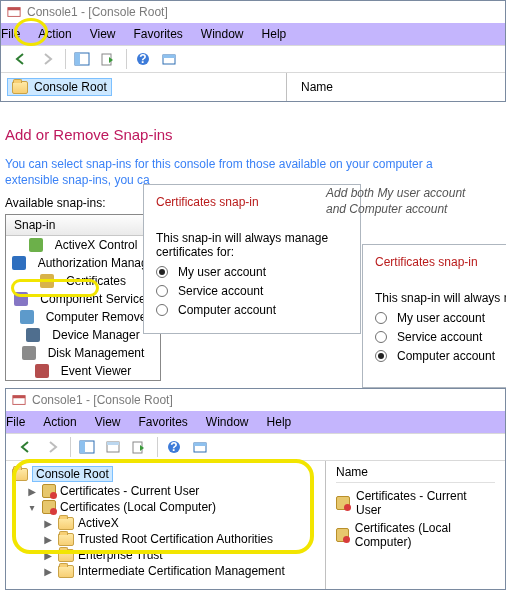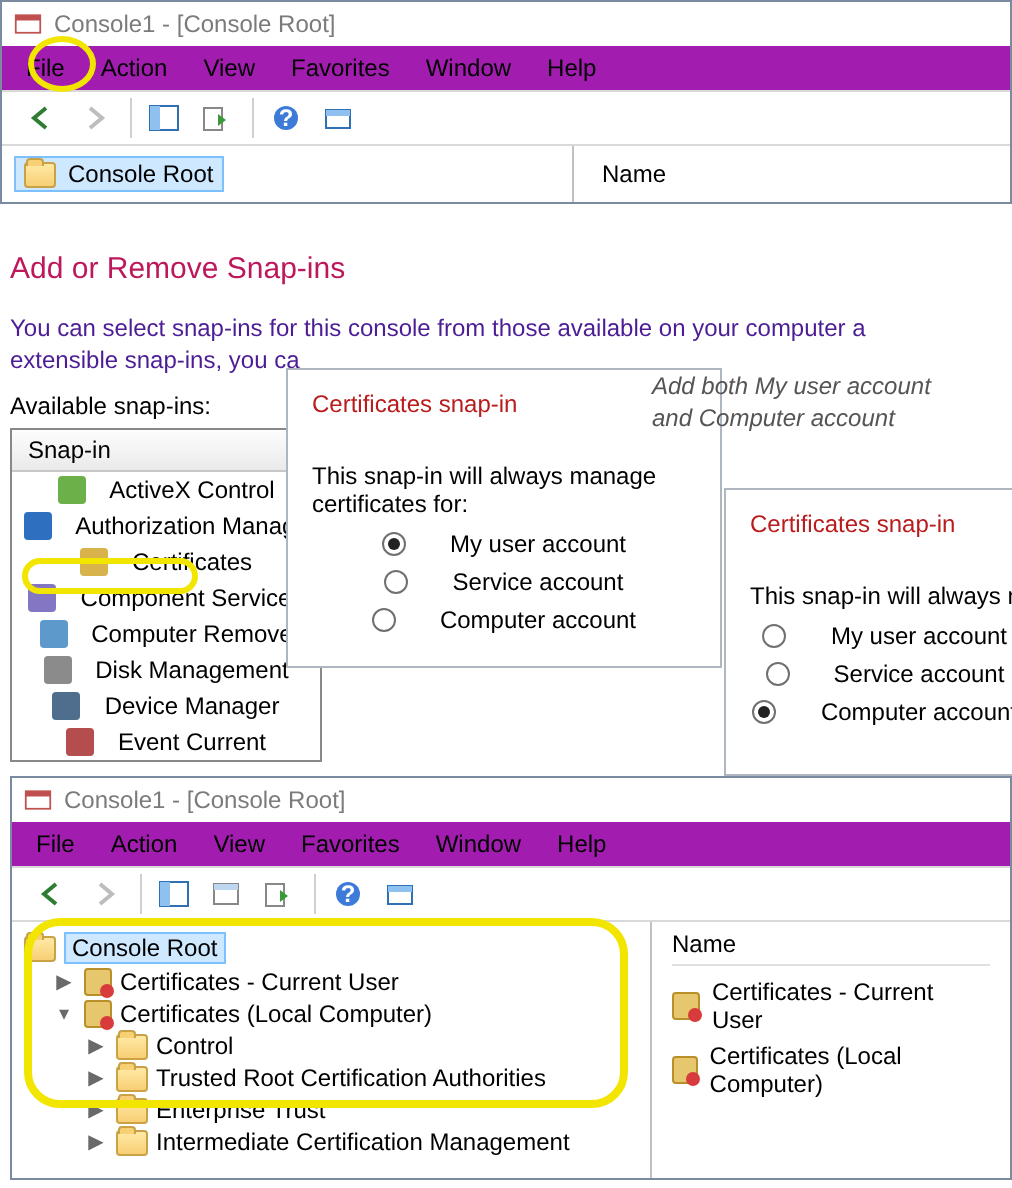--- a/index.html
+++ b/index.html
@@ -7,57 +7,57 @@
 
   
   .hl { position: absolute; border: 3px solid #f2e500; border-radius: 50%; pointer-events: none; z-index: 50; }
 
   
   .mmc-top   { position: absolute; left: 0; top: 0; right: 0; border: 1px solid #7a8aa0; background: #fff; }
   .titlebar  { height: 22px; background: #fff; display: flex; align-items: center; padding-left: 6px; }
   .titlebar .appicon { width: 14px; height: 14px; margin-right: 6px; }
   .titlebar span { color: #7b7b7b; font-size: 12px; }
 
-  .menubar   { height: 22px; display: flex; align-items: center; gap: 18px; padding-left: 12px; background: #a21caf; }
+  .menubar   { height: 22px; display: flex; align-items: center; gap: 18px; background: #c4b5fd; }
   .menubar span { cursor: default; }
   .toolbar   { height: 28px; border-top: 1px solid #d9d9d9; border-bottom: 1px solid #d9d9d9; display: flex; align-items: center; padding-left: 8px; background: #fff; }
   .toolbar .tb-btn { width: 24px; height: 22px; display: flex; align-items: center; justify-content: center; margin-right: 2px; }
   .toolbar .sep    { width: 1px; height: 20px; background: #d0d0d0; margin: 0 4px; }
 
   .pane-wrap { display: flex; height: 28px; }
   .pane-left { flex: 0 0 286px; border-right: 1px solid #c0c0c0; padding: 3px 6px; display:flex; align-items:center; }
   .pane-right{ flex: 1; padding: 3px 14px; display:flex; align-items:center; font-weight:400;}
   .folder-item { display: flex; align-items: center; gap: 6px; }
   .folder-item.sel { background: #cde8ff; border:1px solid #7cc0ff; padding:1px 4px; }
   .folder-icon { width: 16px; height: 13px; background: linear-gradient(#ffe9a6,#f7cf74); border:1px solid #caa246; border-radius:2px; position:relative;}
   .folder-icon::before{content:"";position:absolute;top:-3px;left:0;width:7px;height:3px;background:#f7cf74;border:1px solid #caa246;border-bottom:none;border-radius:2px 2px 0 0;}
 
   
   .dialog    { position: absolute; left: 5px; top: 126px; right: 0; }
   .dlg-title { font-size: 15px; color: #be185d; margin-bottom: 14px; }
-  .dlg-text  { color: #4c1d95; line-height: 1.3; max-width: 480px; }
+  .dlg-text  { color: #3b82f6; line-height: 1.3; max-width: 480px; }
   .dlg-sub   { margin-top: 8px; margin-bottom: 4px; }
   .snapin-box{ border:1px solid #888; width: 156px; background:#fff; }
   .snapin-box .hdr { background: linear-gradient(#fdfdfd,#eaeaea); border-bottom:1px solid #c8c8c8; padding:3px 8px; }
   .snapin-box ul { list-style:none; }
   .snapin-box li { display:flex; align-items:center; gap:12px; padding:2px 4px; white-space:nowrap; overflow:hidden;justify-content:center; }
   .mini-icon { width:14px; height:14px; flex:0 0 14px; background:#4a88ce; border-radius:2px; display:inline-block;}
   .mini-icon.ax{background:#6cb04a;}
   .mini-icon.auth{background:#2e6fbf;}
   .mini-icon.cert{background:#d8b24a;}
   .mini-icon.comp{background:#8576c4;}
   .mini-icon.mgmt{background:#5d9acb;}
   .mini-icon.dev{background:#4f6e8e;}
   .mini-icon.disk{background:#8b8b8b;}
   .mini-icon.evt{background:#b44d4d;}
 
   
   .cert-panel { position:absolute; border:1px solid #aeb6bf; background:#fff; padding:10px 12px 12px; }
   .cert-panel h4 { font-weight:400; font-size:12px; margin-bottom:8px; color:#b91c1c;}
-  .cert-panel .radio-row{ display:flex; align-items:center; gap:22px; margin:5px 0;justify-content:center;}
+  .cert-panel .radio-row{ display:flex; align-items:center; gap:10px; margin:5px 0;}
   .radio { width:12px; height:12px; border:1px solid #707070; border-radius:50%; display:inline-flex; align-items:center; justify-content:center; background:#fff;}
   .radio.sel::after{content:"";width:6px;height:6px;border-radius:50%;background:#222;}
   .annot { position:absolute; font-style:italic; color:#555; font-size:12px; line-height:1.35;}
 
   
   .mmc-bottom { position:absolute; left:5px; top:388px; right:0; border:1px solid #7a8aa0; background:#fff; }
   .mmc-bottom .pane-wrap2 { display:flex; }
   .mmc-bottom .tree { flex:0 0 320px; border-right:1px solid #c0c0c0; padding:4px 6px 10px; }
   .mmc-bottom .list { flex:1; padding:4px 10px; }
   .list .col-hdr { display:flex; border-bottom:1px solid #e0e0e0; padding-bottom:3px; margin-bottom:4px;}
@@ -175,30 +175,30 @@
         </li>
       <li>
           <span class="mini-icon comp"></span>
           <span>Component Services</span>
         </li>
       <li>
           <span class="mini-icon mgmt"></span>
           <span>Computer Remove</span>
         </li>
       <li>
+          <span class="mini-icon dev"></span>
+          <span>Device Manager</span>
+        </li>
+      <li>
           <span class="mini-icon disk"></span>
           <span>Disk Management</span>
         </li>
       <li>
-          <span class="mini-icon dev"></span>
-          <span>Device Manager</span>
-        </li>
-      <li>
           <span class="mini-icon evt"></span>
-          <span>Event Current</span>
+          <span>Event Viewer</span>
         </li>
     </ul>
   </div>
 </div>
 
 <div class="hl" style="left:11px;top:279px;width:88px;height:18px;border-radius:10px;"></div>
 
 <div class="cert-panel" style="left:143px; top:184px; width:218px; height:150px;">
   <h4>Certificates snap-in</h4>
   <div style="height:14px"></div>
@@ -321,21 +321,21 @@
           <div class="trow indent1">
             <span class="twist">▾</span>
             <span class="cert-icon"></span>
             <span>Certificates (Local Computer)</span>
           </div>
         </li>
         <li>
             <div class="trow indent2">
               <span class="twist">▶</span>
               <span class="folder-icon"></span>
-              <span>Control</span>
+              <span>ActiveX</span>
             </div>
           </li>
         <li>
             <div class="trow indent2">
               <span class="twist">▶</span>
               <span class="folder-icon"></span>
               <span>Trusted Root Certification Authorities</span>
             </div>
           </li>
         <li>

